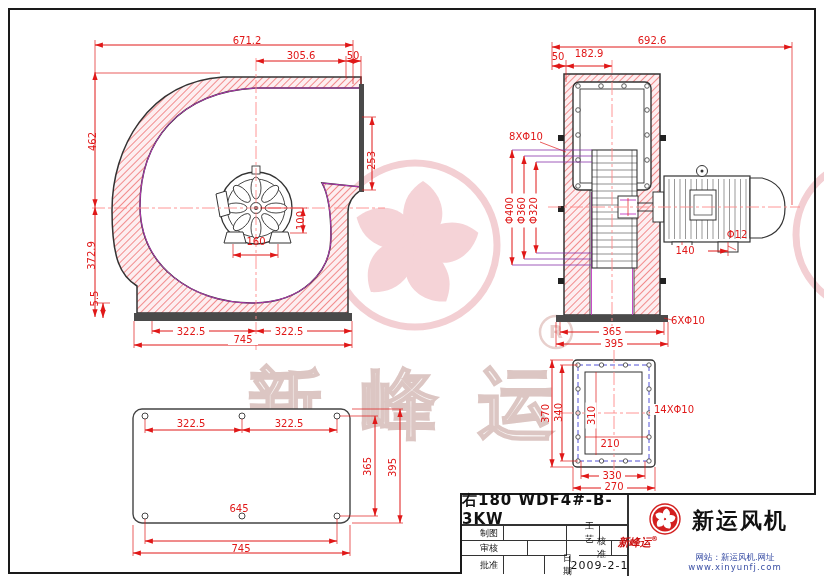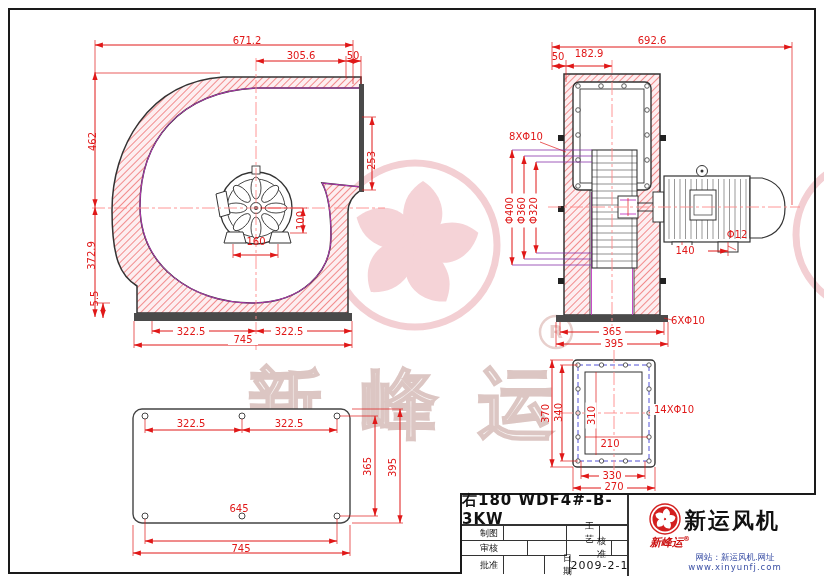--- a/index.html
+++ b/index.html
@@ -13,22 +13,22 @@
        text-align:center;white-space:nowrap;}
   .rot{transform:rotate(-90deg);}
   .wbg{background:#fff;}
   
   #tb{position:absolute;left:460px;top:493px;width:356px;height:81px;border-left:2px solid #1a1a1a;border-top:2px solid #1a1a1a;background:#fff;box-sizing:border-box;}
   .cell{position:absolute;box-sizing:border-box;border-right:1px solid #333;border-bottom:1px solid #333;
         font-size:9px;color:#111;display:flex;align-items:center;padding-left:18px;}
   #tb-model{position:absolute;left:0;top:0;width:167px;height:31px;border-right:2px solid #333;border-bottom:2px solid #333;
         box-sizing:border-box;display:flex;align-items:center;justify-content:center;
         font-size:15px;font-weight:bold;letter-spacing:1px;color:#111;}
-  .brand-name{position:absolute;left:222px;top:11px;font-size:22px;font-weight:bold;letter-spacing:2px;color:#111;font-family:Liberation Serif, serif;}
-  .brand-script{position:absolute;left:188px;top:40px;width:60px;font-size:11px;font-weight:bold;color:#c11;font-style:italic;}
+  .brand-name{position:absolute;left:230px;top:11px;font-size:22px;font-weight:bold;letter-spacing:2px;color:#111;font-family:Liberation Serif, serif;}
+  .brand-script{position:absolute;left:156px;top:40px;width:60px;font-size:11px;font-weight:bold;color:#c11;font-style:italic;}
   .brand-reg{font-size:7px;vertical-align:super;color:#c11;}
   .brand-blue{position:absolute;left:198px;top:57px;width:150px;text-align:center;font-size:8.5px;color:#3a4fa5;}
   .brand-blue2{position:absolute;left:198px;top:67px;width:150px;text-align:center;font-size:8.5px;color:#3a4fa5;letter-spacing:1px;}
 </style>
 </head>
 <body>
 
 <div id="page">
 
 <svg width="824" height="582" viewBox="0 0 824 582">

